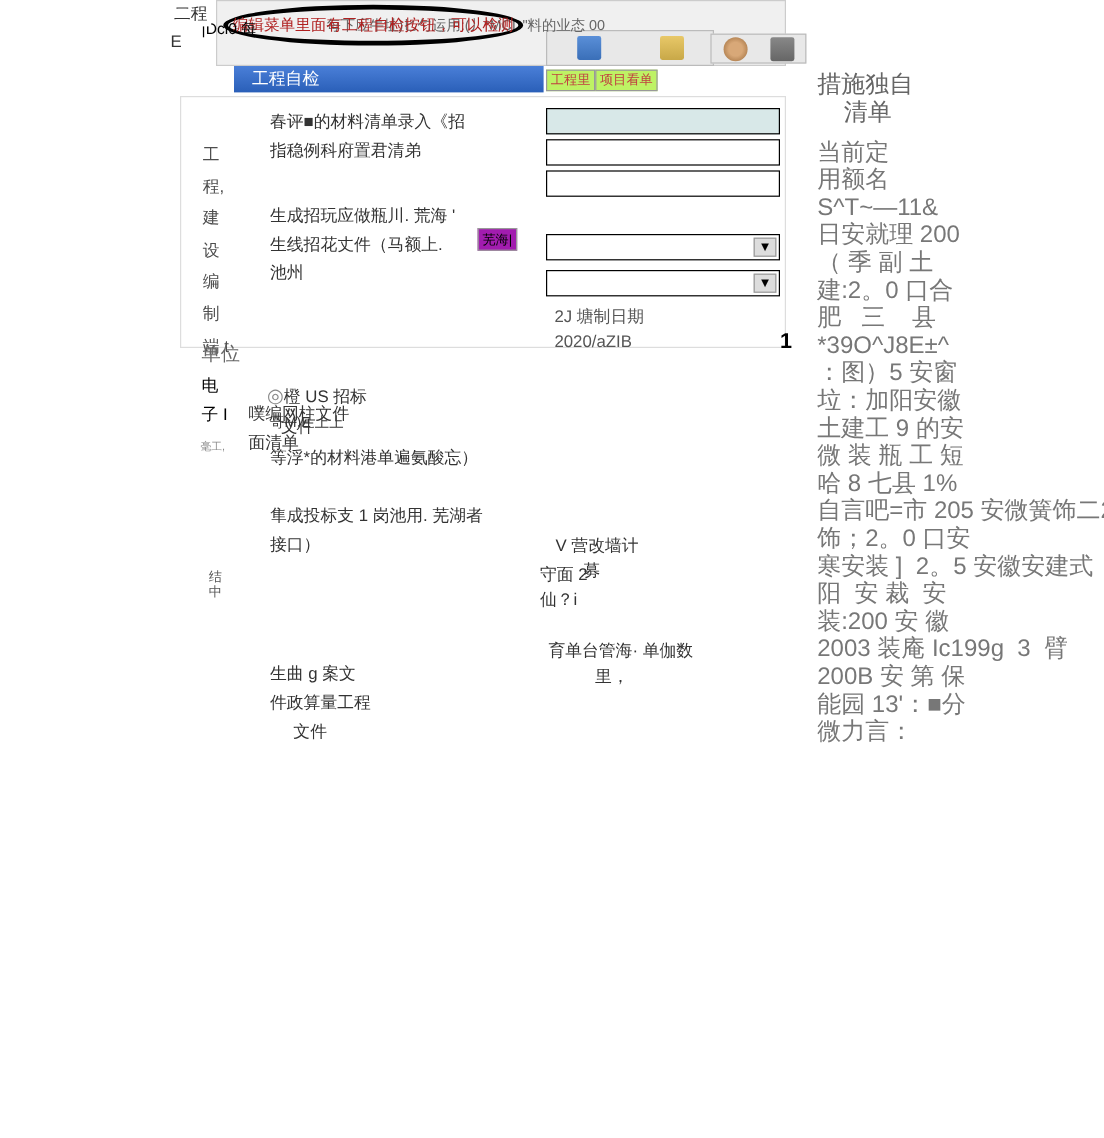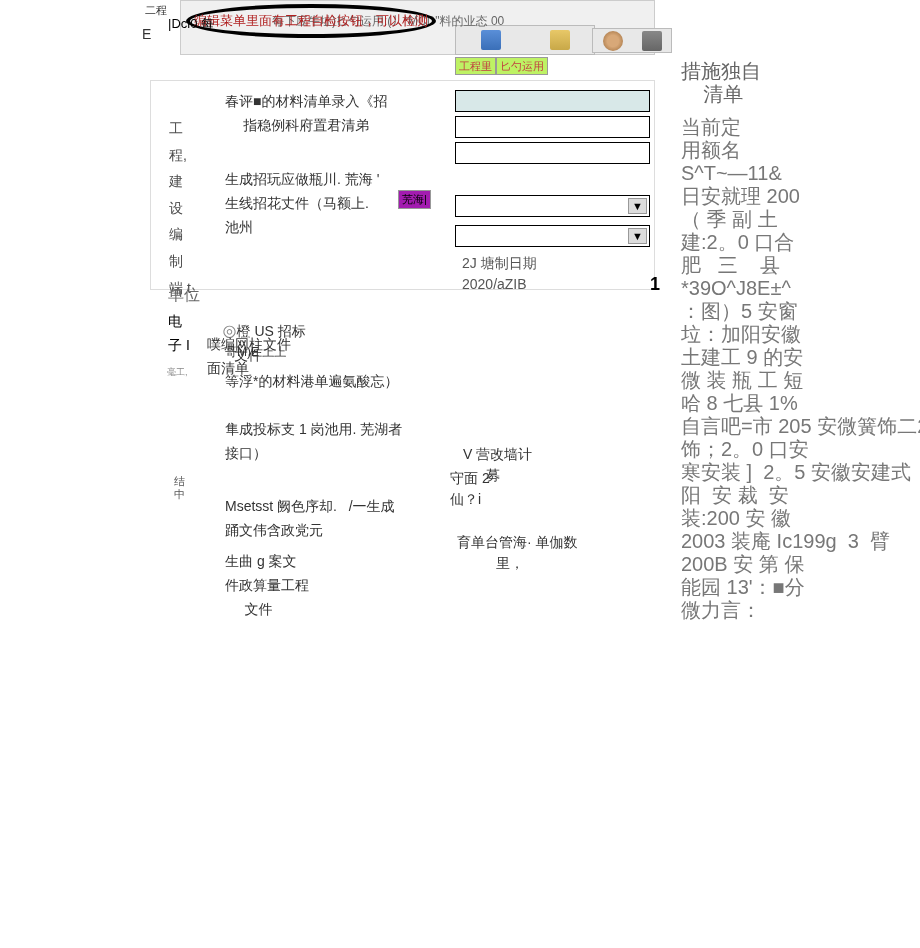--- a/index.html
+++ b/index.html
@@ -1,20 +1,20 @@
 <!DOCTYPE html>
 <html><head>
   <meta charset="utf-8">
   <style>
     * { margin: 0; padding: 0; box-sizing: border-box; }
     body { font-family: "SimSun", "Microsoft YaHei", sans-serif; font-size: 13px; background: #fff; width: 920px; }
     
     .top-section { position: relative; height: 640px; }
     
-    .corner-text { position: absolute; top: 2px; left: 142px; font-size: 11px; color: #333; background: #fff; padding: 1px 3px; z-index: 5; }
+    .corner-text { position: absolute; top: 2px; left: 142px; font-size: 14px; color: #333; background: #fff; padding: 1px 3px; z-index: 5; }
     .corner-text2 { position: absolute; top: 26px; left: 142px; font-size: 14px; color: #333; z-index: 5; }
     
     .toolbar-bg { position: absolute; top: 0px; left: 180px; width: 475px; height: 55px; background: #f0f0f0; border: 1px solid #ccc; z-index: 1; }
     .toolbar-bg2 { position: absolute; top: 25px; left: 455px; width: 140px; height: 30px; background: #e8e8e8; border: 1px solid #bbb; z-index: 2; display: flex; align-items: center; justify-content: space-around; }
     .tb-icon { width: 20px; height: 20px; display: inline-block; }
     .tb-icon.save { background: linear-gradient(#5a8fd8, #3a6fb8); border-radius: 2px; }
     .tb-icon.folder { background: linear-gradient(#e8c868, #c8a848); border-radius: 2px; }
     
     .toolbar-bg3 { position: absolute; top: 28px; left: 592px; width: 80px; height: 25px; background: #e8e8e8; border: 1px solid #bbb; z-index: 2; display: flex; align-items: center; justify-content: space-around; }
     .tb-icon.gear { background: radial-gradient(circle, #d8a878 40%, #b88858 70%); border-radius: 50%; }
@@ -33,21 +33,21 @@
     .panel-bg { position: absolute; top: 80px; left: 150px; width: 505px; height: 210px; background: #fff; border: 1px solid #ddd; z-index: 1; }
     
     .left-col-text { position: absolute; left: 169px; font-size: 14px; line-height: 1.9; color: #4d4d4d; z-index: 3; }
     .lc1 { top: 115px; }
     .lc-unit { position: absolute; left: 168px; top: 285px; font-size: 16px; color: #666; z-index: 3; }
     .lc2 { position: absolute; left: 168px; top: 310px; font-size: 14px; line-height: 1.7; z-index: 3; }
     .lc3 { position: absolute; left: 167px; top: 366px; font-size: 9px; color: #888; z-index: 3; }
     .lc4 { position: absolute; left: 174px; top: 475px; font-size: 11px; line-height: 1.2; color: #555; z-index: 3; }
     
     .mid-text { position: absolute; left: 225px; font-size: 14px; line-height: 1.7; color: #333; z-index: 3; }
-    .mt1 { top: 90px; text-align: center; }
+    .mt1 { top: 90px; }
     .mt2 { top: 168px; }
     .mt-small { position: absolute; left: 398px; top: 190px; font-size: 11px; background: #a21caf; border: 1px solid #999; padding: 1px 3px; z-index: 4; }
     .mt3 { top: 293px; left: 207px; }
     .circle-mark { color: #888; font-size: 16px; }
     .mt4 { top: 333px; left: 207px; }
     .mt5 { top: 370px; }
     .mt6 { top: 418px; }
     .mt7 { top: 495px; }
     .mt8 { top: 550px; }
     
@@ -87,23 +87,24 @@
     <span class="tb-icon gear"></span>
     <span class="tb-icon print"></span>
   </div>
 
   <div class="circled-text">
     <span class="red-border">编辑菜单里面有工程自检按钮，可以检测</span>
   </div>
   <div class="e-text" style="top:13px;left:272px;font-size:12px;color:#666;z-index:2;position:absolute;">每下应牛址)匕勺运用:(丿*MCD"料的业态 00</div>
   <div class="e-text">|Dci0 每</div>
 
+  <div class="blue-bar">工程自检</div>
 
   <div class="tab-row">
-    <span>工程里</span><span>匕勺运用</span>
+    <span>工程里</span><span>项目看单</span>
   </div>
 
   <div class="panel-bg"></div>
 
   <div class="left-col-text lc1" style="white-space:pre;">工
 程,
 建
 设
 编
 制
@@ -124,22 +125,20 @@
   <div class="mid-text mt3" style="white-space:pre;">
     <span class="circle-mark">◎</span><span>橙 US 招标
        文件</span>
   </div>
   <div class="mid-text mt4" style="white-space:pre;"><span>噗编网柱文件
 面清单</span></div>
   <div class="mid-text" style="top:342px;left:225px;font-size:12px;">哥M)E 上上</div>
   <div class="mid-text mt5">等浮*的材料港单遍氨酸忘）</div>
   <div class="mid-text mt6" style="white-space:pre;">隼成投标支 1 岗池用. 芜湖者
 接口）</div>
-  <div class="mid-text mt7" style="white-space:pre;">Msetsst 阙色序却.   /一生成
-踊文伟含政党元</div>
   <div class="mid-text mt8" style="white-space:pre;">生曲 g 案文
 件政算量工程
      文件</div>
 
   <div class="mid-input mi1"></div>
   <div class="mid-input mi2"></div>
   <div class="mid-input mi3"></div>
   <div class="mid-select ms1"></div>
   <div class="mid-select ms2"></div>
 

